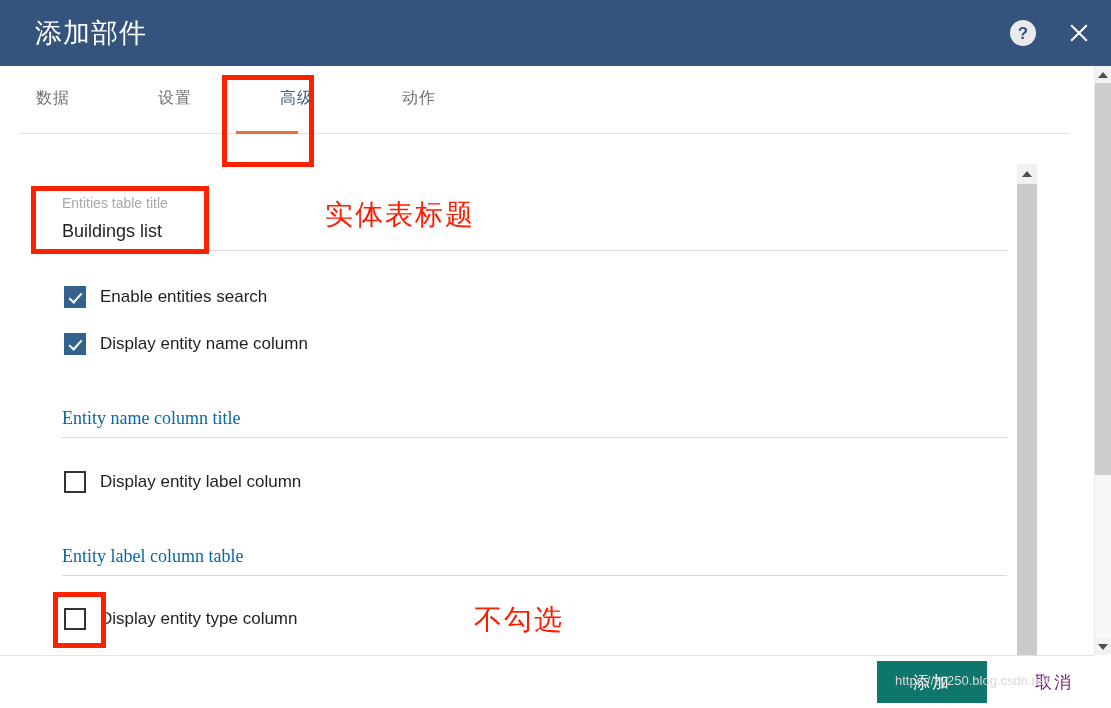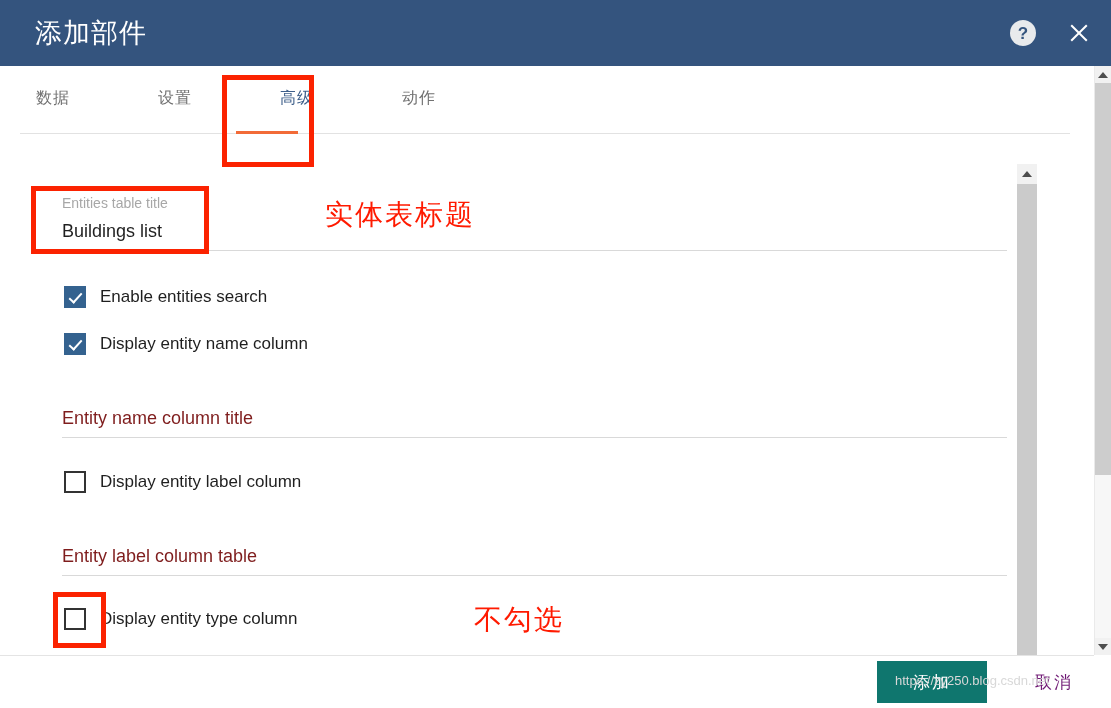--- a/index.html
+++ b/index.html
@@ -151,22 +151,23 @@
     line-height: 18px;
   }
   .field-value {
     font-size: 18px;
     color: #1f1f1f;
     line-height: 26px;
     margin-top: 6px;
   }
   .field-placeholder {
     font-size: 18px;
-    color: #7f1d1d;
+    color: #0369a1;
     line-height: 26px;
+    font-family: Liberation Serif, serif;
   }
   .field-underline {
     height: 1px;
     background: #d9d9d9;
     margin-top: 6px;
   }
 
   
   .check-row {
     position: absolute;

